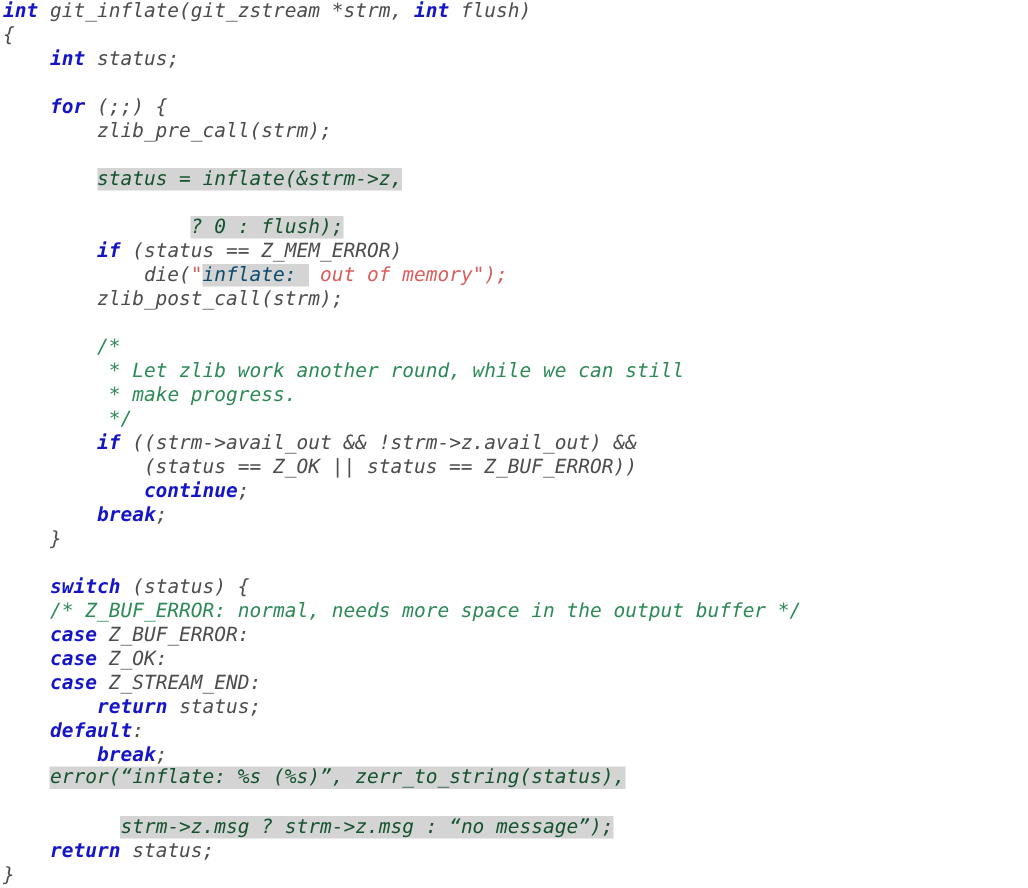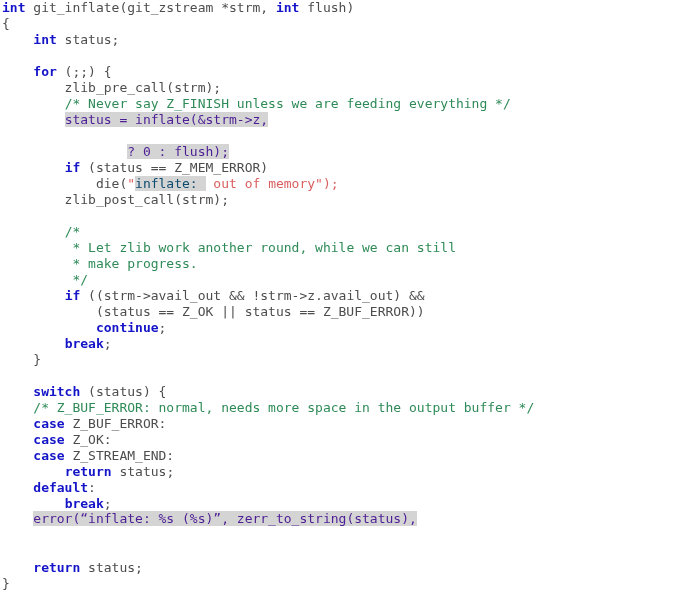--- a/index.html
+++ b/index.html
@@ -11,51 +11,52 @@
     position: relative;
     width: 685px;
     height: 592px;
     background: #ffffff;
     font-family: "DejaVu Sans Mono", "Liberation Mono", monospace;
     font-size: 13px;
     line-height: 16px;
     overflow: hidden;
     color: #555555;
     letter-spacing: 0px;
+    font-style: italic;
   }
   .code-line {
     position: absolute;
     left: 2px;
     height: 16px;
     white-space: pre;
     font-family: "DejaVu Sans Mono", "Liberation Mono", monospace;
     font-size: 13px;
     line-height: 16px;
   }
   .tok { white-space: pre; }
   .t-plain   { color: #4d4d4d; }
   .t-keyword { color: #1414c8; font-weight: bold; }
   .t-comment { color: #2e8b57; }
   .t-string  { color: #d95f5f; }
   .t-hl      { background: #d4d4d4; }
-  .t-plain.t-hl { color: #4c1d95; text-align: right; }
+  .t-plain.t-hl { color: #14532d; text-align: right; }
   .t-string.t-hl { color: #0c4a6e; }
 </style>
 </head>
 <body>
 
 <div id="code-view">
   <div id="code-lines">
       <div class="code-line" style="top: 0px;"><span class="tok t-keyword">int</span><span class="tok t-plain"> git_inflate(git_zstream *strm, </span><span class="tok t-keyword">int</span><span class="tok t-plain"> flush)</span></div>
       <div class="code-line" style="top: 16px;"><span class="tok t-plain">{</span></div>
       <div class="code-line" style="top: 32px;"><span class="tok t-plain">    </span><span class="tok t-keyword">int</span><span class="tok t-plain"> status;</span></div>
       <div class="code-line" style="top: 48px;">&nbsp;</div>
       <div class="code-line" style="top: 64px;"><span class="tok t-plain">    </span><span class="tok t-keyword">for</span><span class="tok t-plain"> (;;) {</span></div>
       <div class="code-line" style="top: 80px;"><span class="tok t-plain">        zlib_pre_call(strm);</span></div>
-      <div class="code-line" style="top: 96px;"><span class="tok t-plain">        </span><span class="tok t-comment">/* Never say Z_FINISH unless we are feeding everything */</span></div>
+      <div class="code-line" style="top: 96px;"><span class="tok t-plain">        </span></div>
       <div class="code-line" style="top: 112px;"><span class="tok t-plain">        </span><span class="tok t-plain t-hl">status = inflate(&amp;strm-&gt;z,</span></div>
       <div class="code-line" style="top: 128px;"><span class="tok t-plain">                </span></div>
       <div class="code-line" style="top: 144px;"><span class="tok t-plain">                </span><span class="tok t-plain t-hl">? 0 : flush);</span></div>
       <div class="code-line" style="top: 160px;"><span class="tok t-plain">        </span><span class="tok t-keyword">if</span><span class="tok t-plain"> (status == Z_MEM_ERROR)</span></div>
       <div class="code-line" style="top: 176px;"><span class="tok t-plain">            die(</span><span class="tok t-string">"</span><span class="tok t-string t-hl">inflate: </span><span class="tok t-string"> out of memory");</span></div>
       <div class="code-line" style="top: 192px;"><span class="tok t-plain">        zlib_post_call(strm);</span></div>
       <div class="code-line" style="top: 208px;">&nbsp;</div>
       <div class="code-line" style="top: 224px;"><span class="tok t-plain">        </span><span class="tok t-comment">/*</span></div>
       <div class="code-line" style="top: 240px;"><span class="tok t-plain">        </span><span class="tok t-comment"> * Let zlib work another round, while we can still</span></div>
       <div class="code-line" style="top: 256px;"><span class="tok t-plain">        </span><span class="tok t-comment"> * make progress.</span></div>
@@ -69,17 +70,17 @@
       <div class="code-line" style="top: 384px;"><span class="tok t-plain">    </span><span class="tok t-keyword">switch</span><span class="tok t-plain"> (status) {</span></div>
       <div class="code-line" style="top: 400px;"><span class="tok t-plain">    </span><span class="tok t-comment">/* Z_BUF_ERROR: normal, needs more space in the output buffer */</span></div>
       <div class="code-line" style="top: 416px;"><span class="tok t-plain">    </span><span class="tok t-keyword">case</span><span class="tok t-plain"> Z_BUF_ERROR:</span></div>
       <div class="code-line" style="top: 432px;"><span class="tok t-plain">    </span><span class="tok t-keyword">case</span><span class="tok t-plain"> Z_OK:</span></div>
       <div class="code-line" style="top: 448px;"><span class="tok t-plain">    </span><span class="tok t-keyword">case</span><span class="tok t-plain"> Z_STREAM_END:</span></div>
       <div class="code-line" style="top: 464px;"><span class="tok t-plain">        </span><span class="tok t-keyword">return</span><span class="tok t-plain"> status;</span></div>
       <div class="code-line" style="top: 480px;"><span class="tok t-plain">    </span><span class="tok t-keyword">default</span><span class="tok t-plain">:</span></div>
       <div class="code-line" style="top: 496px;"><span class="tok t-plain">        </span><span class="tok t-keyword">break</span><span class="tok t-plain">;</span></div>
       <div class="code-line" style="top: 512px;"><span class="tok t-plain">    }</span></div>
       <div class="code-line" style="top: 511px;"><span class="tok t-plain">    </span><span class="tok t-plain t-hl">error(“inflate: %s (%s)”, zerr_to_string(status),</span></div>
-      <div class="code-line" style="top: 544px;"><span class="tok t-plain">          </span></div>
+      <div class="code-line" style="top: 544px;"><span class="tok t-plain">          </span><span class="tok t-plain t-hl">strm-&gt;z.msg ? strm-&gt;z.msg : “no message”);</span></div>
       <div class="code-line" style="top: 560px;"><span class="tok t-plain">    </span><span class="tok t-keyword">return</span><span class="tok t-plain"> status;</span></div>
       <div class="code-line" style="top: 576px;"><span class="tok t-plain">}</span></div>
     </div>
 </div>
 
 </body></html>

